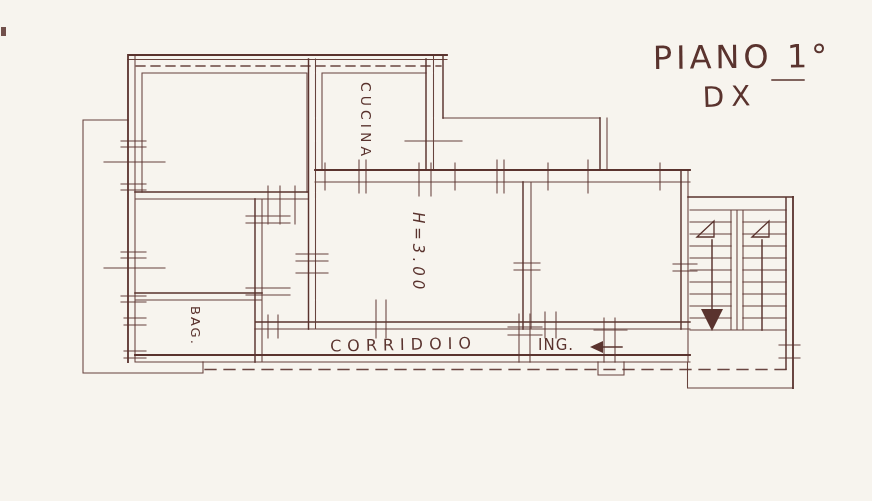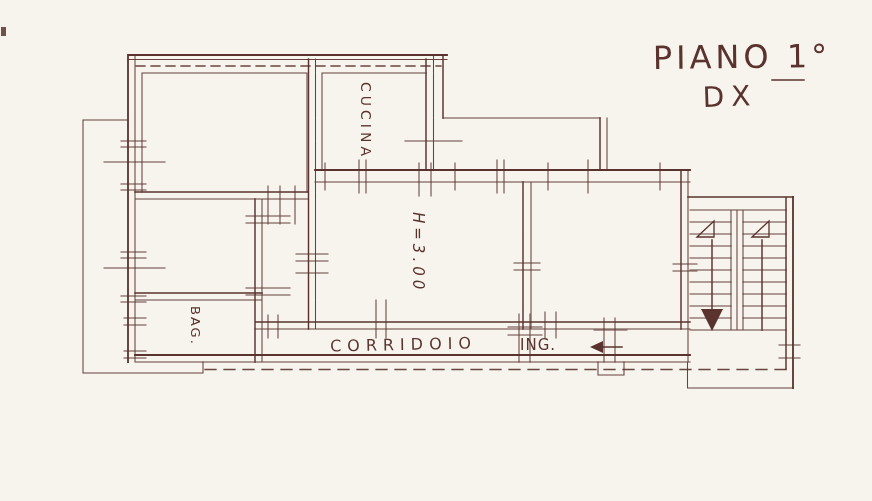--- a/index.html
+++ b/index.html
@@ -29,21 +29,21 @@
     position:absolute;color:var(--ink);white-space:nowrap;
     font-family:"DejaVu Sans", sans-serif;
   }
   .vlbl{transform:rotate(90deg);transform-origin:0 0;}
   .floor-title{left:652px;top:38px;width:180px;font-size:32px;letter-spacing:4px;text-align:center;transform:rotate(-0.6deg);}
   .side-title{left:688px;top:80px;width:84px;font-size:28px;letter-spacing:7px;text-align:center;transform:rotate(-2deg);}
   .cucina{left:374px;top:82px;font-size:14px;letter-spacing:4px;}
   .hnote{left:427px;top:212px;font-size:15px;letter-spacing:4px;font-style:italic;}
   .bag{left:203px;top:306px;font-size:13px;letter-spacing:2px;}
   .corr{left:330px;top:335px;font-size:16px;letter-spacing:6px;transform:rotate(-1.2deg);}
-  .ing{left:520px;top:336px;font-size:15px;letter-spacing:1px;}
+  .ing{left:538px;top:336px;font-size:15px;letter-spacing:1px;}
 </style>
 </head>
 <body>
 
 <div class="page">
 
   <svg width="872" height="501" viewBox="0 0 872 501">
     <g>
       <rect class="fillink" x="1" y="27" width="5" height="9" opacity="0.85"></rect>
     </g>

